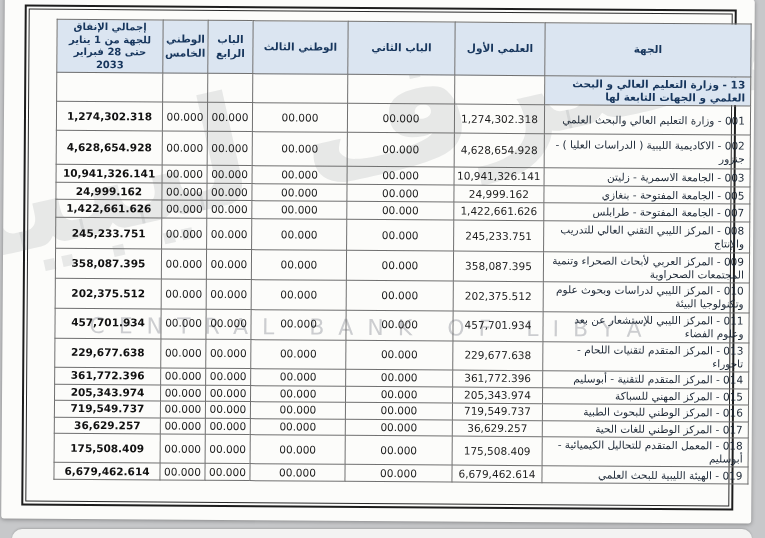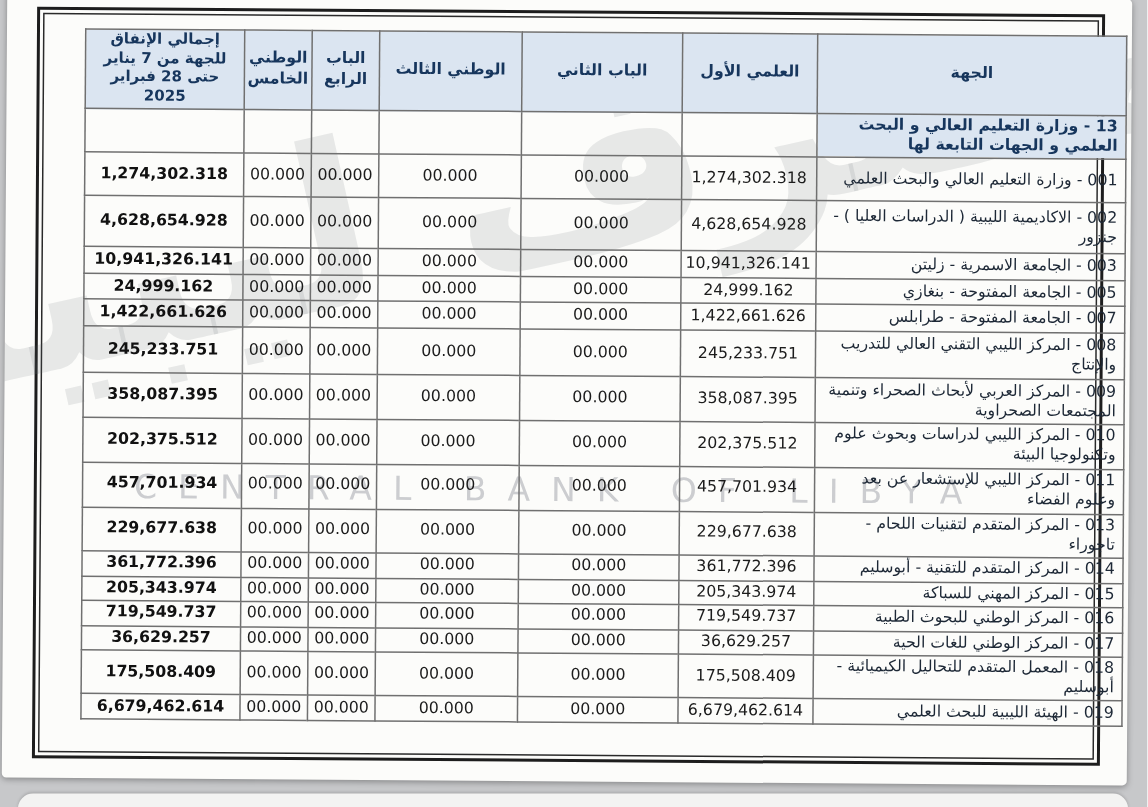--- a/index.html
+++ b/index.html
@@ -112,21 +112,21 @@
         <col class="c-total">
       </colgroup>
       <thead>
         <tr>
             <th class="col-entity">الجهة</th>
             <th class="col-bab1">العلمي الأول</th>
             <th class="col-bab2">الباب الثاني</th>
             <th class="col-bab3">الوطني الثالث</th>
             <th class="col-bab4">الباب الرابع</th>
             <th class="col-bab5">الوطني الخامس</th>
-            <th class="col-total">إجمالي الإنفاق للجهة من 7 يناير حتى 28 فبراير 2025</th>
+            <th class="col-total">إجمالي الإنفاق للجهة من 1 يناير حتى 28 فبراير 2033</th>
           </tr>
       </thead>
       <tbody>
           <tr class="section-row">
             <td class="col-entity">13 - وزارة التعليم العالي و البحث العلمي و الجهات التابعة لها</td>
             <td class="col-bab1"></td>
             <td class="col-bab2"></td>
             <td class="col-bab3"></td>
             <td class="col-bab4"></td>
             <td class="col-bab5"></td>

